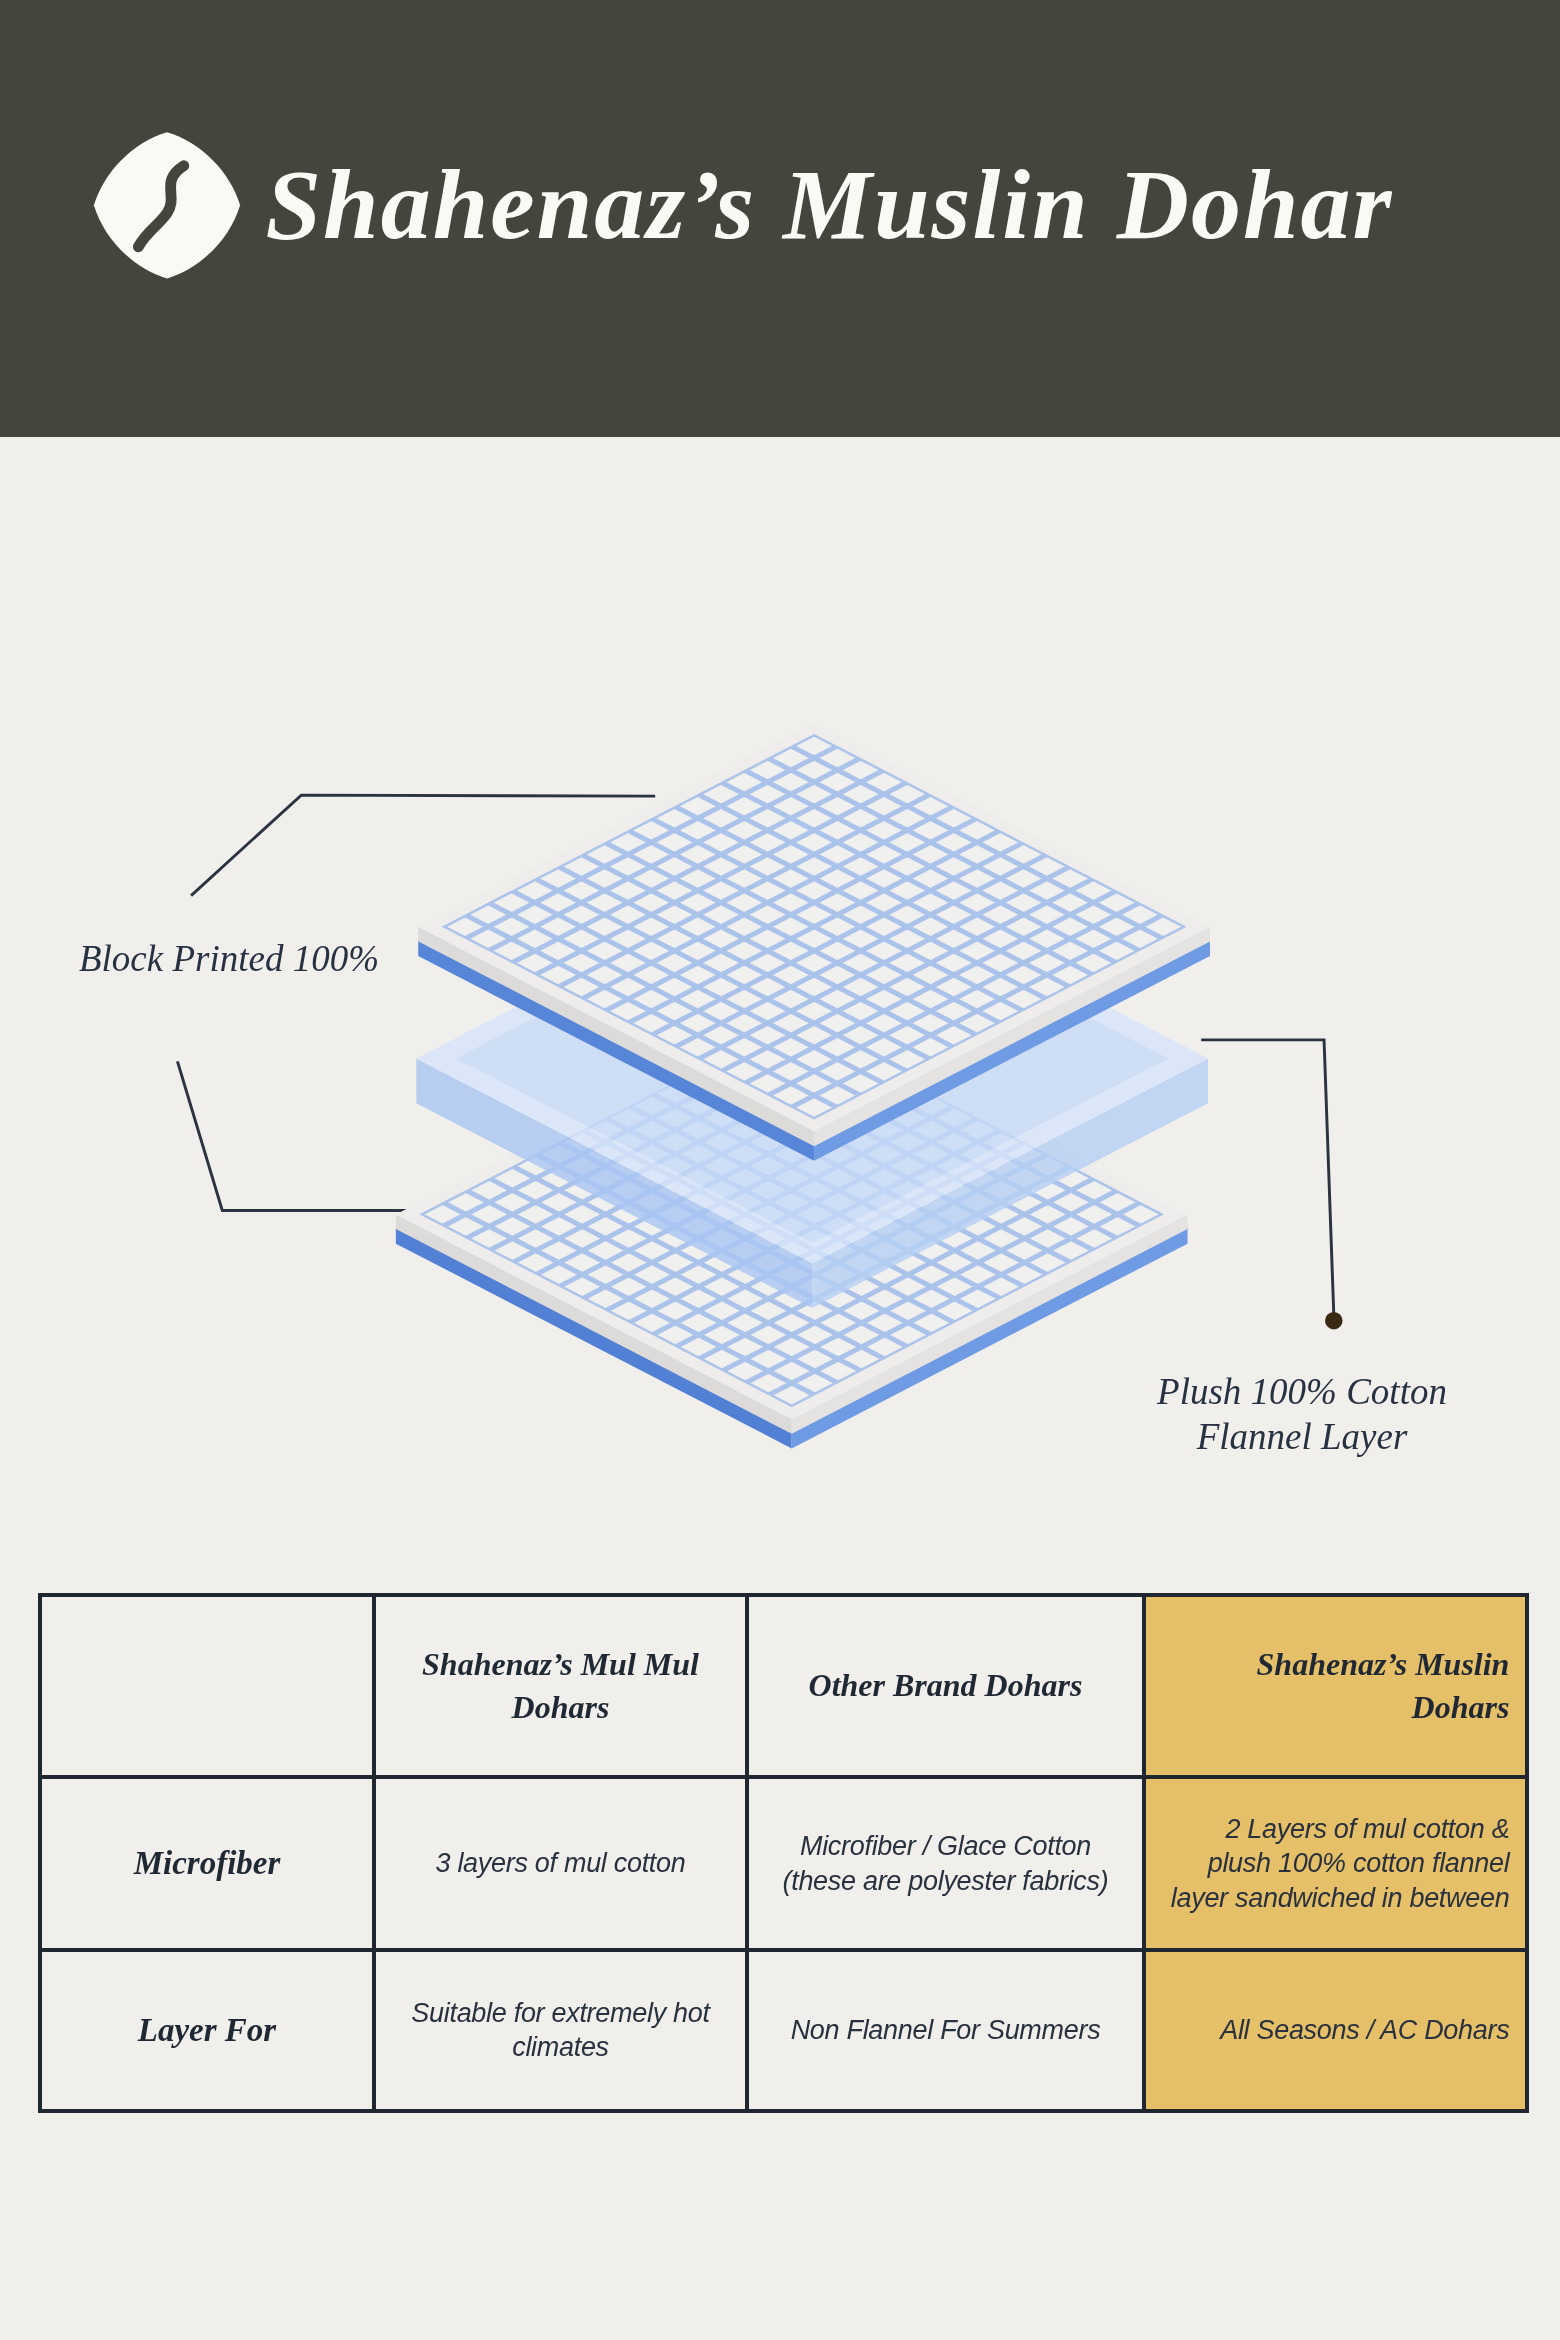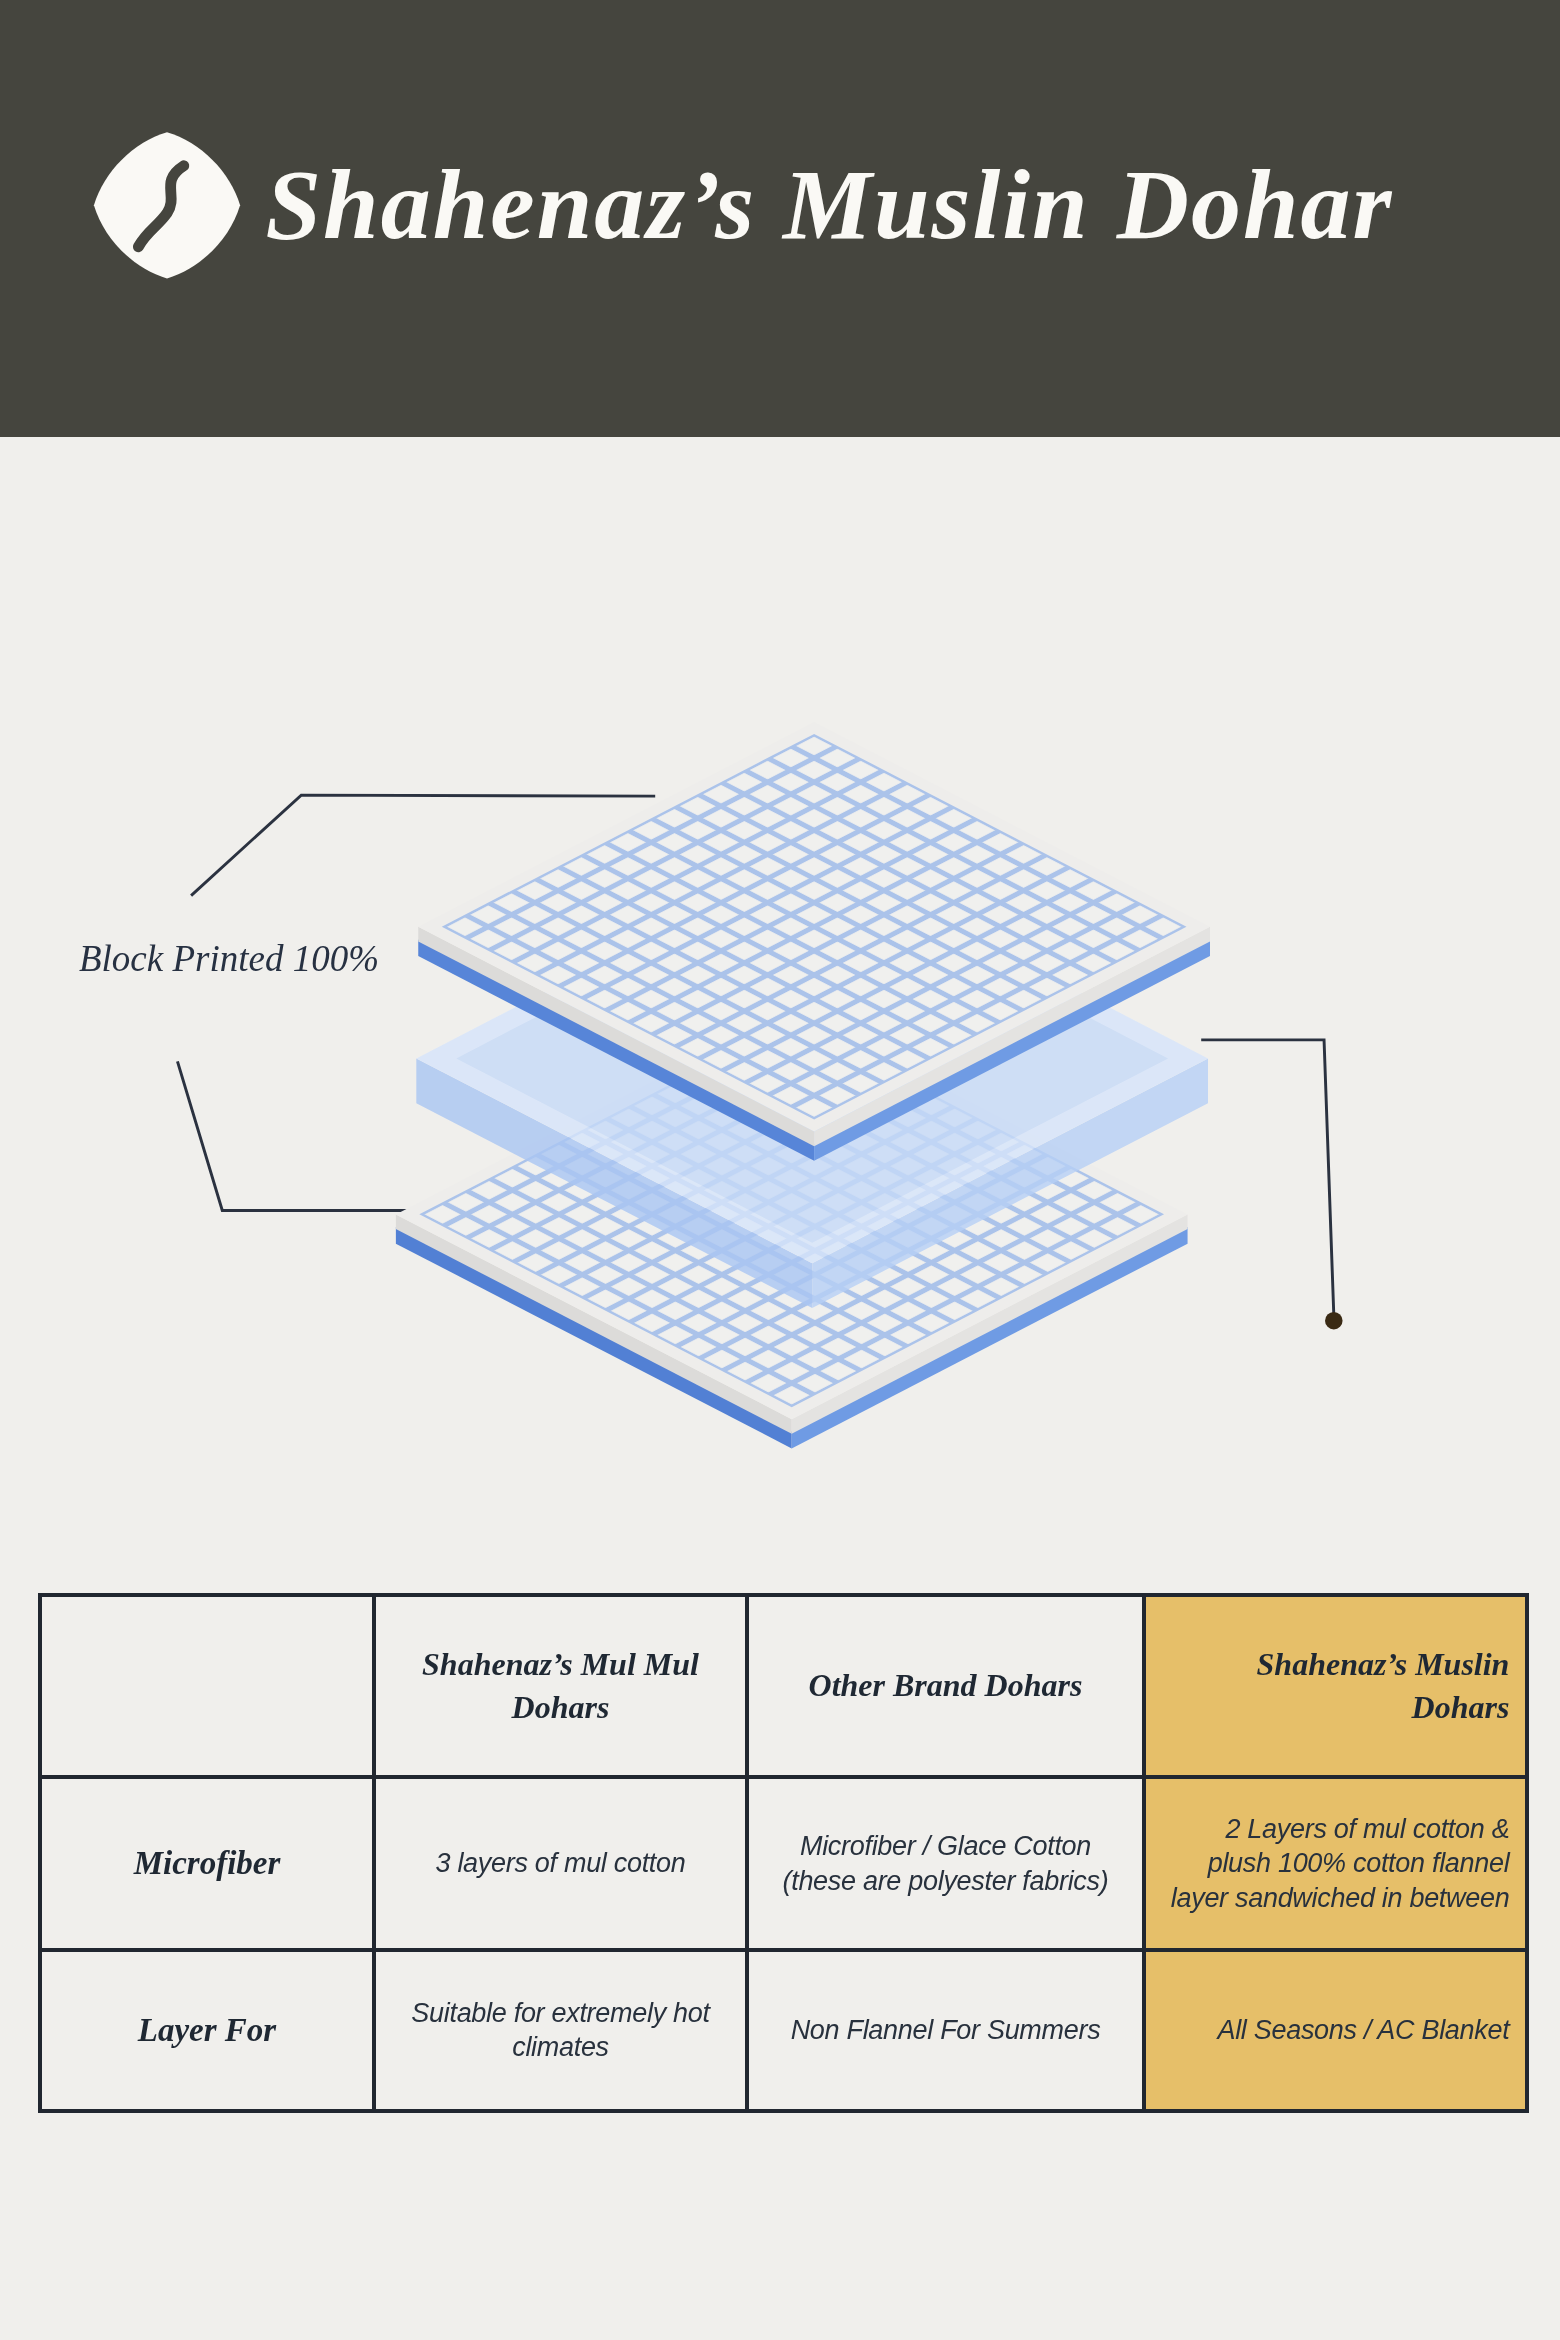--- a/index.html
+++ b/index.html
@@ -125,20 +125,24 @@
       <polygon points="835,740 1241,950 835,1160 429,950" fill="#eeedeb"></polygon>
       <g transform="matrix(0.869,0.45,-0.869,0.45,835,950)">
         <rect x="-219.8" y="-219.8" width="439.5" height="439.5" fill="url(#gridCells)"></rect>
       </g>
     </g>
   </svg>
 
   <div class="diagram-label label-left">
     <div>Block Printed 100%</div>
   </div>
+  <div class="diagram-label label-right">
+    <div>Plush 100% Cotton</div>
+    <div>Flannel Layer</div>
+  </div>
 
   <table class="cmp-table">
     <colgroup>
       <col style="width:334px">
         <col style="width:373px">
         <col style="width:397px">
         <col style="width:383px">
     </colgroup>
     <tbody>
         <tr style="height:138px">
@@ -150,19 +154,19 @@
     <tr style="height:131px">
       <td class="rowlabel">Microfiber</td>
       <td class="body-cell">3 layers of mul cotton</td>
       <td class="body-cell">Microfiber / Glace Cotton (these are polyester fabrics)</td>
       <td class="body-cell hl">2 Layers of mul cotton &amp; plush 100% cotton flannel layer sandwiched in between</td>
     </tr>
     <tr style="height:122px">
       <td class="rowlabel">Layer For</td>
       <td class="body-cell">Suitable for extremely hot climates</td>
       <td class="body-cell">Non Flannel For Summers</td>
-      <td class="body-cell hl">All Seasons / AC Blanket</td>
+      <td class="body-cell hl">All Seasons / AC Dohars</td>
     </tr>
   </tbody>
     </table>
 
 </div>
 
 
 </body></html>

